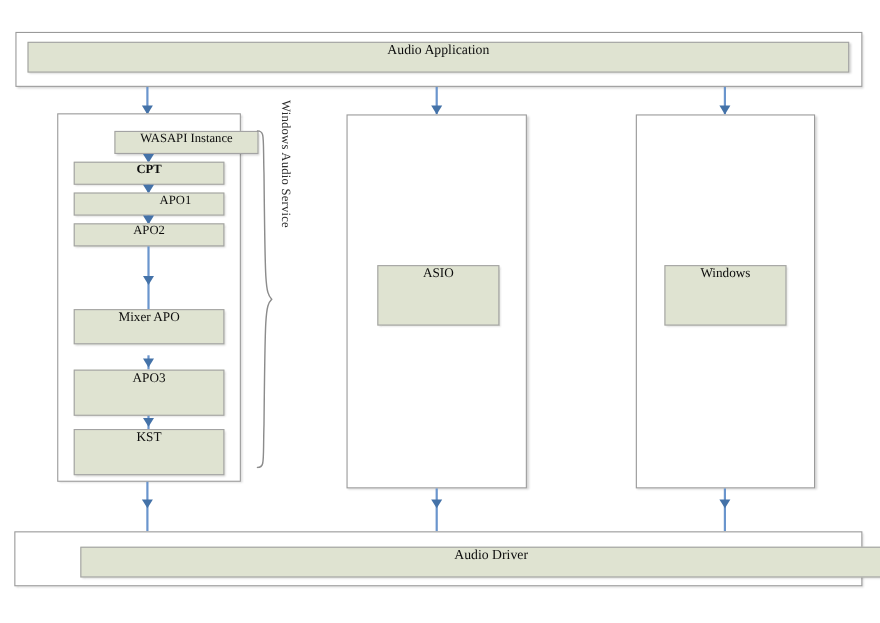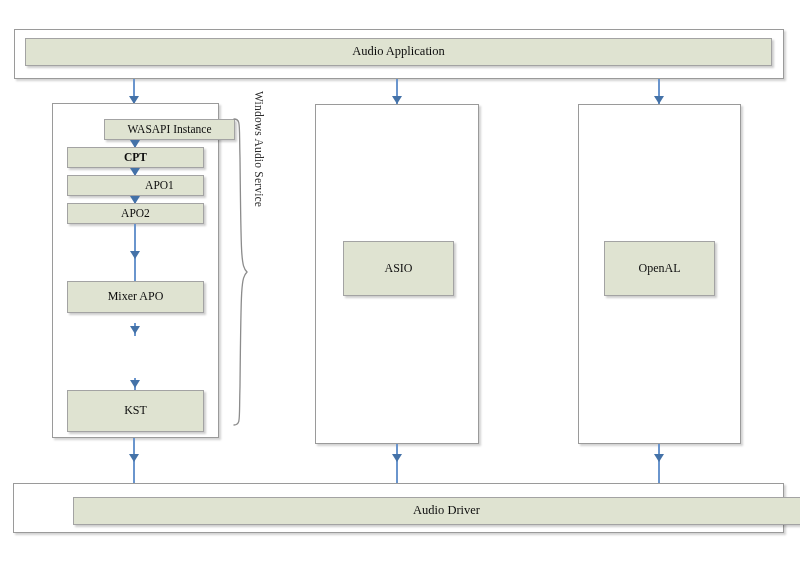--- a/index.html
+++ b/index.html
@@ -26,21 +26,20 @@
   }
 
   
   .box {
     position: absolute;
     background: #dfe3d1;
     border: 1px solid #a3a3a3;
     box-shadow: 1.5px 1.5px 2px rgba(0,0,0,0.20);
     box-sizing: border-box;
     display: flex;
-    align-items: center;
     justify-content: center;
     color: #0d0d0d;
     text-align: center;
     line-height: 1.1;
     white-space: nowrap;
   }
 
   
   .arrow {
     position: absolute;
@@ -141,20 +140,23 @@
     <span class="head" style="bottom:auto; top:27px;"></span>
   </div>
 
   <div class="box t-mid" style="left:67px; top:281px; width:137px; height:32px;">
     <span>Mixer APO</span>
   </div>
   <div class="arrow mid" style="left:134px; top:323px; height:13px;">
     <span class="head"></span>
   </div>
 
+  <div class="box t-mid" style="left:67px; top:336px; width:137px; height:42px;">
+    <span>APO3</span>
+  </div>
   <div class="arrow mid" style="left:134px; top:378px; height:12px;">
     <span class="head"></span>
   </div>
 
   <div class="box t-mid" style="left:67px; top:390px; width:137px; height:42px;">
     <span>KST</span>
   </div>
 
   <div id="brace">
     <svg width="16" height="308" viewBox="0 0 16 308" aria-hidden="true">
@@ -166,21 +168,21 @@
 
   <div class="container" style="left:315px; top:104px; width:164px; height:340px;">
   </div>
   <div class="box t-mid" style="left:343px; top:241px; width:111px; height:55px;">
     <span>ASIO</span>
   </div>
 
   <div class="container" style="left:578px; top:104px; width:163px; height:340px;">
   </div>
   <div class="box t-mid" style="left:604px; top:241px; width:111px; height:55px;">
-    <span>OpenAL</span>
+    <span>Windows</span>
   </div>
 
   <div class="arrow end" style="left:133px; top:438px; height:45px;">
     <span class="head" style="bottom:auto; top:16px;"></span>
   </div>
   <div class="arrow end" style="left:396px; top:444px; height:39px;">
     <span class="head" style="bottom:auto; top:10px;"></span>
   </div>
   <div class="arrow end" style="left:658px; top:444px; height:39px;">
     <span class="head" style="bottom:auto; top:10px;"></span>

